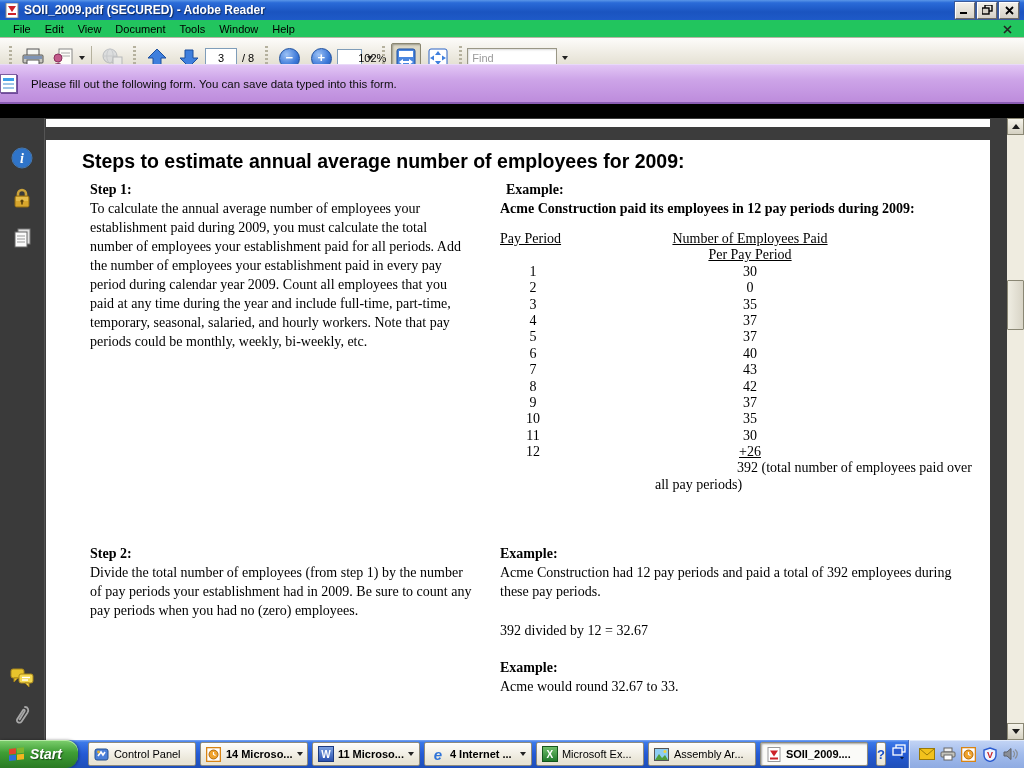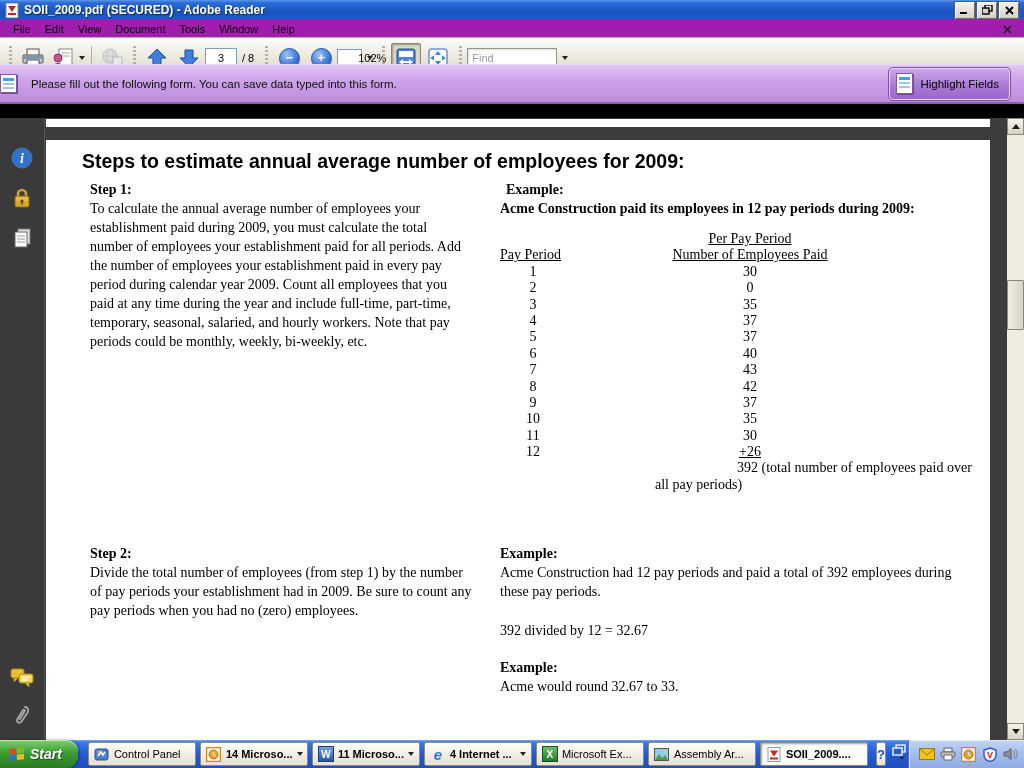--- a/index.html
+++ b/index.html
@@ -6,21 +6,21 @@
   .app{position:relative;width:1024px;height:768px;overflow:hidden;font-family:"Liberation Sans",sans-serif;-webkit-font-smoothing:none;}
   .abs{position:absolute;}
 
   
   .titlebar{left:0;top:0;width:1024px;height:20px;background:linear-gradient(180deg,#5a96e8 0%,#2a6bd8 14%,#1a54c0 60%,#1e5ac8 100%);display:flex;align-items:center;padding:0 5px;box-sizing:border-box;}
   .titlebar .ttl{color:#fff;font-weight:bold;font-size:12px;margin-left:4px;text-shadow:1px 1px 1px rgba(0,0,0,.55);white-space:nowrap;}
   .winbtns{margin-left:auto;display:flex;gap:2px;}
   .winbtn{width:18px;height:15px;background:linear-gradient(180deg,#f2f0ea,#d5d1c7);border:1px solid #fff;border-right-color:#6d6a65;border-bottom-color:#6d6a65;outline:1px solid #3a5a9a;display:flex;align-items:center;justify-content:center;}
 
   
-  .menubar{left:0;top:20px;width:1024px;height:18px;background:#a21caf;border-bottom:1px solid #b9b5a4;display:flex;align-items:center;padding:0 6px;box-sizing:border-box;gap:0;}
+  .menubar{left:0;top:20px;width:1024px;height:18px;background:#22c55e;border-bottom:1px solid #b9b5a4;display:flex;align-items:center;padding:0 6px;box-sizing:border-box;gap:0;}
   .menuitem{font-size:11px;color:#000;padding:1px 7px;cursor:default;}
   .menuclose{margin-left:auto;margin-right:6px;}
 
   
   .toolbar{left:0;top:38px;width:1024px;height:40px;background:linear-gradient(180deg,#fdfcfa,#e3dfd1 70%,#d8d4c3);display:flex;align-items:center;padding:0 4px;box-sizing:border-box;}
   .grip{width:3px;height:24px;margin:0 5px;background:repeating-linear-gradient(180deg,#b5b19e 0 2px,transparent 2px 4px);}
   .tbtn{height:28px;min-width:28px;display:flex;align-items:center;justify-content:center;border:1px solid transparent;border-radius:2px;margin:0 1px;}
   .tbtn.pressed{background:#dcd8c6;border:1px solid #8a8670;box-shadow:inset 1px 1px 2px rgba(0,0,0,.3);}
   .vsep{width:1px;height:24px;background:#b5b19e;margin:0 4px;}
   .dar{width:0;height:0;border-left:3px solid transparent;border-right:3px solid transparent;border-top:4px solid #222;}
@@ -209,28 +209,20 @@
     </div>
   </div>
 
   <div class="abs formbar">
     <div class="docicon">
         <i></i>
         <i class="thin"></i>
         <i class="thin"></i>
       </div>
     <span class="formmsg">Please fill out the following form. You can save data typed into this form.</span>
-    <div class="hlbtn">
-      <div class="docicon" style="height:21px">
-          <i></i>
-          <i class="thin"></i>
-          <i class="thin"></i>
-        </div>
-      <span>Highlight Fields</span>
-    </div>
   </div>
 
   <div class="abs main">
 
     <div class="abs sidebar">
       <div class="abs sbtn" style="top:26px">
         <svg width="24" height="24" viewBox="0 0 24 24">
             <circle cx="12" cy="12" r="10" fill="#2f74c9" stroke="#16406e"></circle>
             <circle cx="12" cy="12" r="10" fill="none" stroke="#7db0e8" stroke-width="1" opacity=".5"></circle>
             <text x="12" y="17" text-anchor="middle" font-family="Liberation Serif,serif" font-style="italic" font-weight="bold" font-size="14" fill="#fff">i</text>
@@ -277,24 +269,24 @@
       <div class="abs dheading">Steps to estimate annual average number of employees for 2009:</div>
 
       <div class="abs col" style="left:44px;top:40px;width:380px">
         <div class="stitle">Step 1:</div>
         <div>To calculate the annual average number of employees your establishment paid during 2009, you must calculate the total number of employees your establishment paid for all periods.  Add the number of employees your establishment paid in every pay period during calendar year 2009.  Count all employees that you paid at any time during the year and include full-time, part-time, temporary, seasonal, salaried, and hourly workers.  Note that pay periods could be monthly, weekly, bi-weekly, etc.</div>
       </div>
       <div class="abs col" style="left:454px;top:40px;width:495px">
         <div class="stitle" style="padding-left:6px">Example:</div>
         <div class="jst">Acme Construction paid its employees in 12 pay periods during 2009:</div>
         <div class="tbl">
+          <div class="tr"><span class="u">Pay Period</span><span class="cval u">Number of Employees Paid</span></div>
           <div class="tr">
               <span class="cval u">Per Pay Period</span>
             </div>
-          <div class="tr"><span class="u">Pay Period</span><span class="cval u">Number of Employees Paid</span></div>
           <div class="tr">
               <span class="cperiod">1</span>
               <span class="cval">30</span>
             </div>
           <div class="tr">
               <span class="cperiod">2</span>
               <span class="cval">0</span>
             </div>
           <div class="tr">
               <span class="cperiod">3</span>

